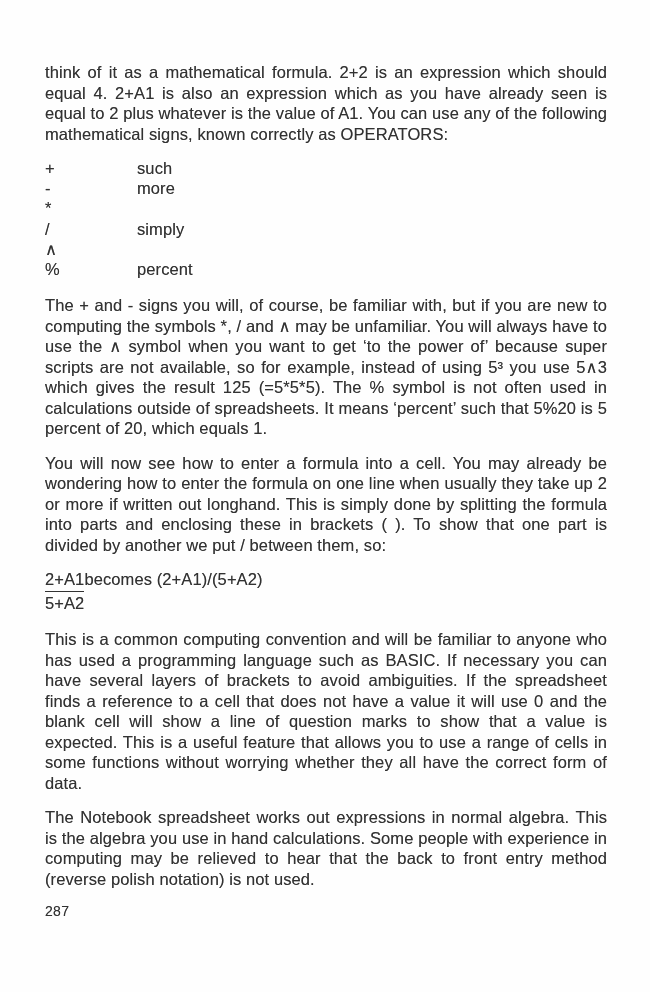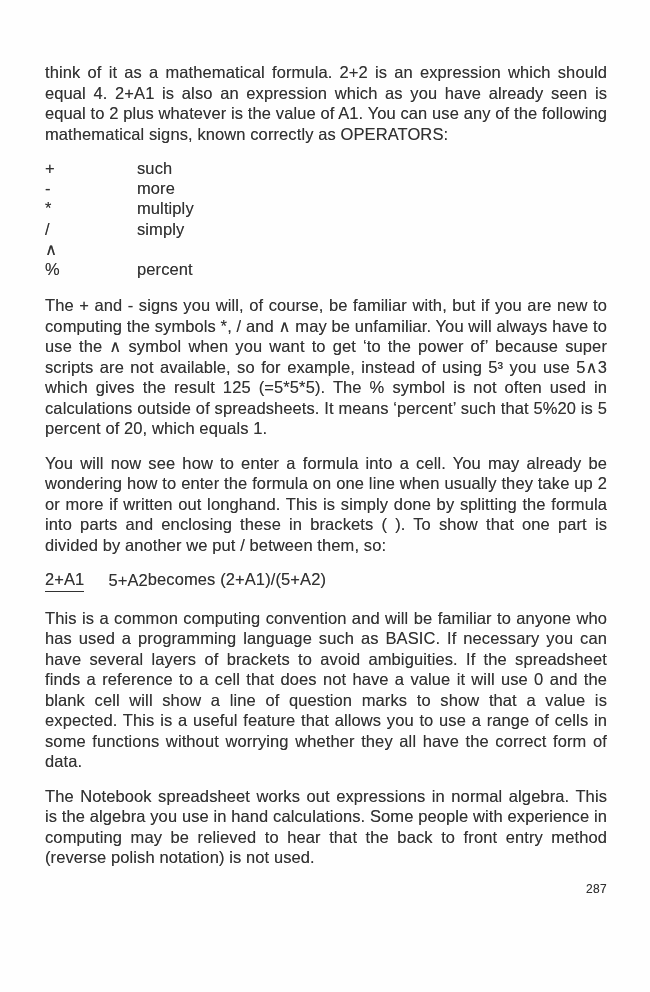--- a/index.html
+++ b/index.html
@@ -51,35 +51,34 @@
     display: flex;
     align-items: flex-start;
     margin: 2px 0 16px 0;
     font-size: 16.5px;
     line-height: 20.5px;
     letter-spacing: 0.1px;
     text-shadow: 0 0 0.4px rgba(60,60,60,0.55);
   }
   .fraction {
     display: inline-flex;
-    flex-direction: row;
+    flex-direction: column;
   }
   .numerator {
     border-bottom: 1.6px solid #323232;
     padding-bottom: 1px;
   }
   .denominator {
     padding-top: 1px;
-    margin-left: 24px;
   }
   .becomes {
   }
   .page-number {
-    text-align: right;
-    font-size: 12px;
+    text-align: left;
+    font-size: 14px;
     margin-top: 8px;
     letter-spacing: 0.3px;
     text-shadow: 0 0 0.4px rgba(60,60,60,0.55);
   }
 </style>
 </head>
 <body>
 
 <div class="page">
   <div class="content">
@@ -90,21 +89,20 @@
       <div class="op-row">
         <span class="op-sym">+</span>
         <span class="op-meaning">such</span>
       </div>
       <div class="op-row">
         <span class="op-sym">-</span>
         <span class="op-meaning">more</span>
       </div>
       <div class="op-row">
         <span class="op-sym">*</span>
-        <span class="op-meaning">multiply</span>
       </div>
       <div class="op-row">
         <span class="op-sym">/</span>
         <span class="op-meaning">simply</span>
       </div>
       <div class="op-row">
         <span class="op-sym">∧</span>
       </div>
       <div class="op-row">
         <span class="op-sym">%</span>

